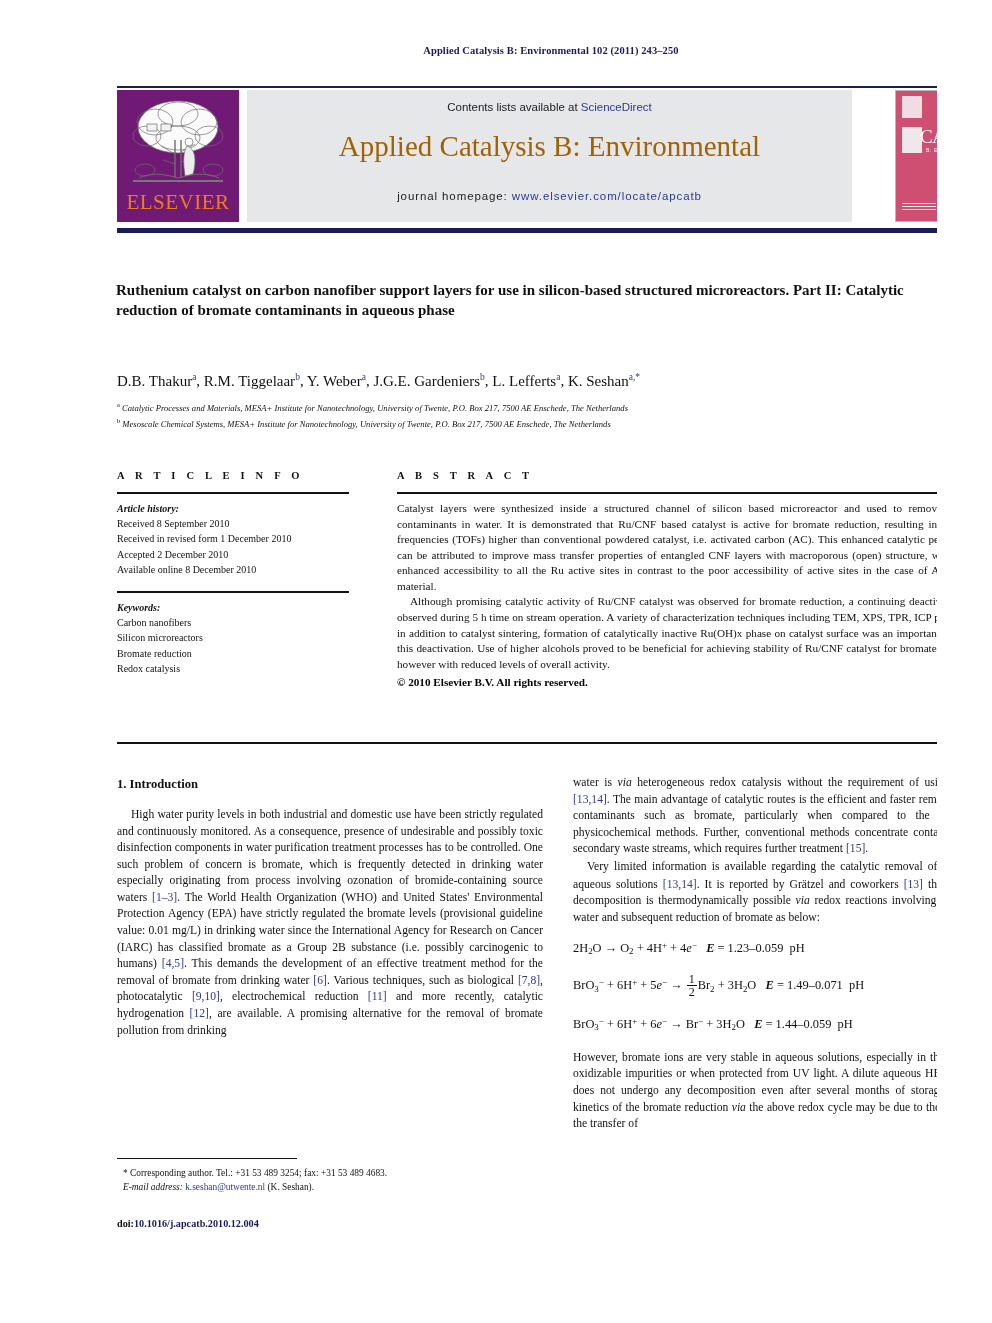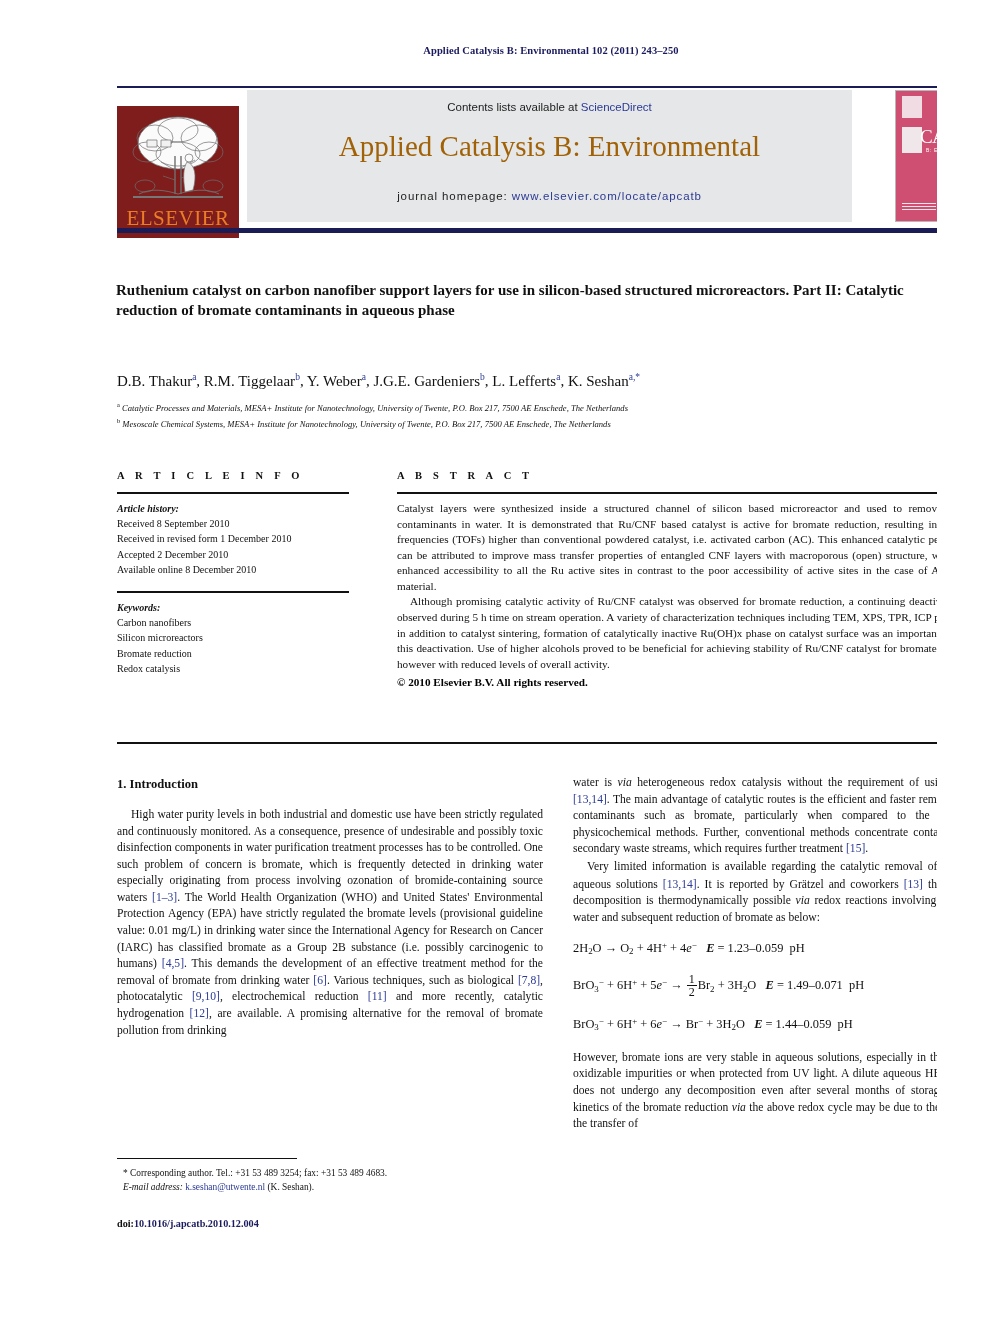--- a/index.html
+++ b/index.html
@@ -47,24 +47,24 @@
   .masthead {
     position: absolute;
     left: 62px;
     top: 90px;
     width: 868px;
     height: 132px;
   }
   .elsevier-logo {
     position: absolute;
     left: 0;
-    top: 16px;
+    top: 0;
     width: 122px;
     height: 132px;
-    background: #7f1d1d;
+    background: #701a75;
   }
   .elsevier-tree {
     position: absolute;
     left: 8px;
     top: 4px;
     width: 106px;
     height: 98px;
   }
   .elsevier-word {
     position: absolute;

